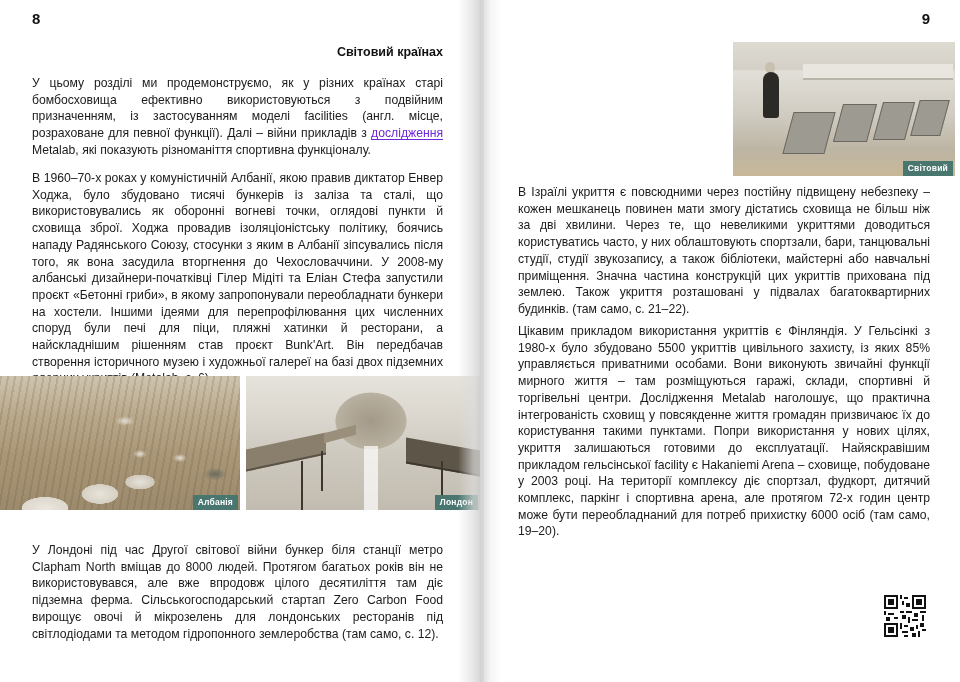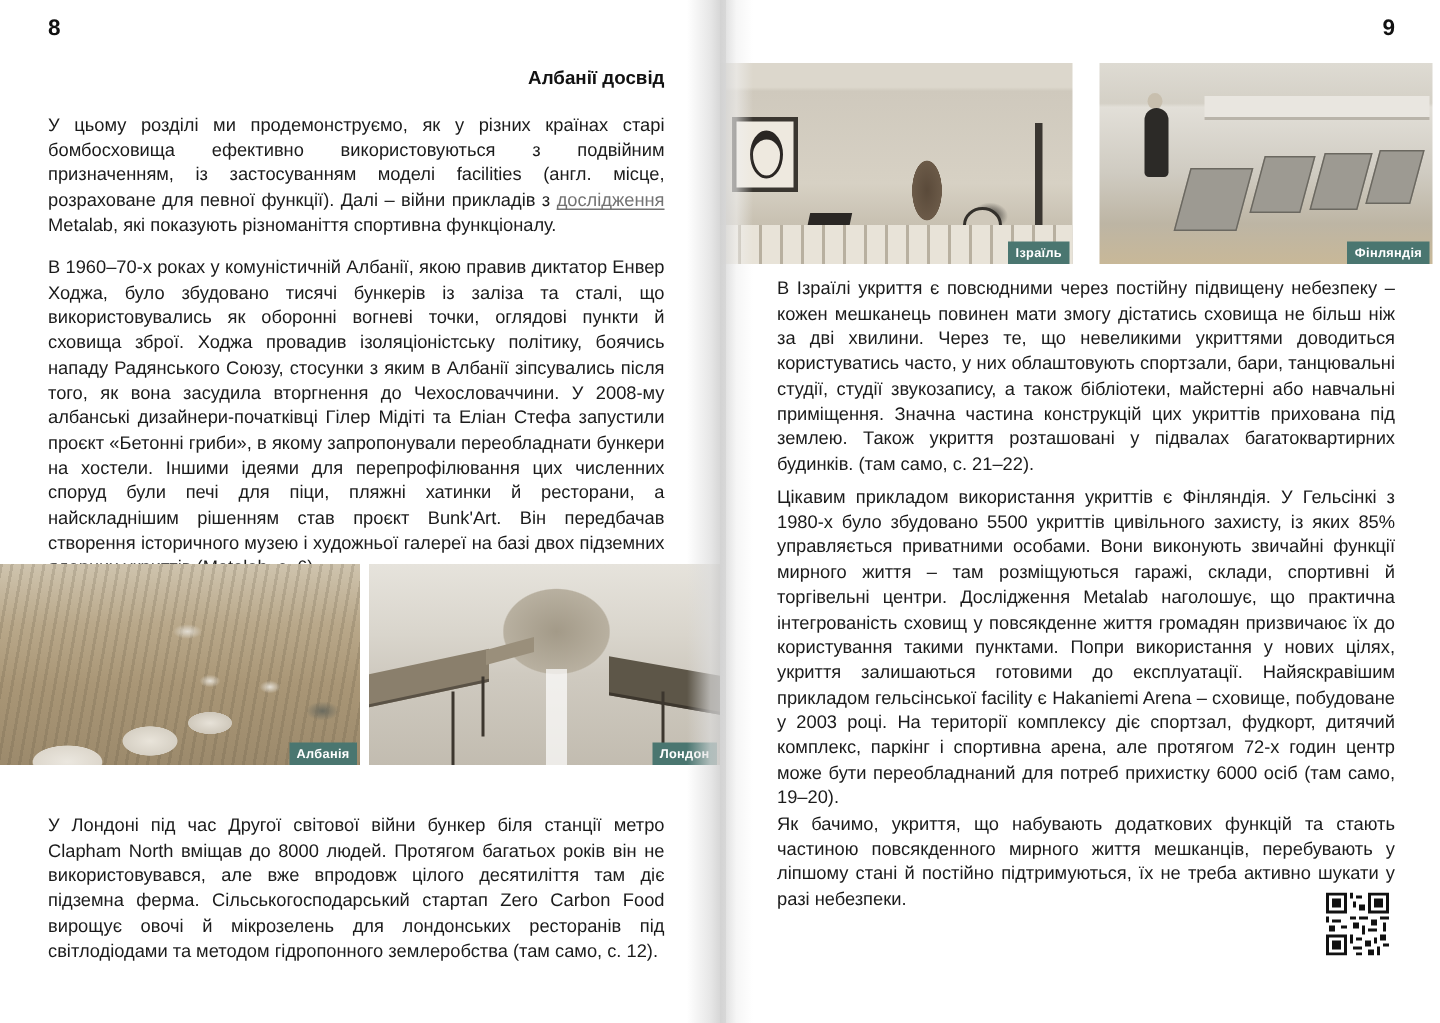--- a/index.html
+++ b/index.html
@@ -27,21 +27,21 @@
   .page.left .page-num { left: 32px; }
   .page.right .page-num { right: 30px; }
 
   .section-title {
     position: absolute; top: 45px; right: 37px; font-size: 12.5px; font-weight: bold; color: #111;
   }
   .para {
     position: absolute; font-size: 12.2px; line-height: 16.7px; text-align: justify; color: #1b1b1b;
   }
   .link {
-    color: #737373; text-decoration: underline; text-underline-offset: 2px;
+    color: #6d28d9; text-decoration: underline; text-underline-offset: 2px;
   }
 
   .photo {
     position: absolute; overflow: hidden;
   }
   .photo .tag {
     position: absolute; right: 2px; bottom: 0; background: #4a7670; color: #fff;
     font-size: 8.5px; font-weight: bold; padding: 2px 5px 3px 5px; letter-spacing: 0.2px;
   }
 
@@ -139,21 +139,21 @@
     position: absolute; left: 884px; top: 595px; width: 42px; height: 42px;
   }
 </style>
 </head>
 <body>
 
 <div class="spread">
 
   <div class="page left">
     <div class="page-num">8</div>
-    <div class="section-title">Албанії досвід</div>
+    <div class="section-title">Світовий країнах</div>
 
     <div class="para" style="left:32px; top:75px; width:411px;">
       <span>У цьому розділі ми продемонструємо, як у різних країнах старі бомбосховища ефективно використовуються з подвійним призначенням, із застосуванням моделі facilities (англ. місце, розраховане для певної функції). Далі – війни прикладів з </span><span class="link">дослідження</span><span> Metalab, які показують різноманіття спортивна функціоналу.</span>
     </div>
 
     <div class="para" style="left:32px; top:170px; width:411px;">В 1960–70-х роках у комуністичній Албанії, якою правив диктатор Енвер Ходжа, було збудовано тисячі бункерів із заліза та сталі, що використовувались як оборонні вогневі точки, оглядові пункти й сховища зброї. Ходжа провадив ізоляціоністську політику, боячись нападу Радянського Союзу, стосунки з яким в Албанії зіпсувались після того, як вона засудила вторгнення до Чехословаччини. У 2008-му албанські дизайнери-початківці Гілер Мідіті та Еліан Стефа запустили проєкт «Бетонні гриби», в якому запропонували переобладнати бункери на хостели. Іншими ідеями для перепрофілювання цих численних споруд були печі для піци, пляжні хатинки й ресторани, а найскладнішим рішенням став проєкт Bunk'Art. Він передбачав створення історичного музею і художньої галереї на базі двох підземних ядерних укриттів (Metalab, с. 6).</div>
 
     <div class="photo ph-albania">
       <span class="tag">Албанія</span>
     </div>
@@ -172,43 +172,32 @@
     <div class="para" style="left:32px; top:542px; width:411px;">У Лондоні під час Другої світової війни бункер біля станції метро Clapham North вміщав до 8000 людей. Протягом багатьох років він не використовувався, але вже впродовж цілого десятиліття там діє підземна ферма. Сільськогосподарський стартап Zero Carbon Food вирощує овочі й мікрозелень для лондонських ресторанів під світлодіодами та методом гідропонного землеробства (там само, с. 12).</div>
   </div>
 
   <div class="page right">
     <div class="page-num">9</div>
 
     <div class="para" style="left:38px; top:184px; width:412px;">В Ізраїлі укриття є повсюдними через постійну підвищену небезпеку – кожен мешканець повинен мати змогу дістатись сховища не більш ніж за дві хвилини. Через те, що невеликими укриттями доводиться користуватись часто, у них облаштовують спортзали, бари, танцювальні студії, студії звукозапису, а також бібліотеки, майстерні або навчальні приміщення. Значна частина конструкцій цих укриттів прихована під землею. Також укриття розташовані у підвалах багатоквартирних будинків. (там само, с. 21–22).</div>
 
     <div class="para" style="left:38px; top:323px; width:412px;">Цікавим прикладом використання укриттів є Фінляндія. У Гельсінкі з 1980-х було збудовано 5500 укриттів цивільного захисту, із яких 85% управляється приватними особами. Вони виконують звичайні функції мирного життя – там розміщуються гаражі, склади, спортивні й торгівельні центри. Дослідження Metalab наголошує, що практична інтегрованість сховищ у повсякденне життя громадян призвичаює їх до користування такими пунктами. Попри використання у нових цілях, укриття залишаються готовими до експлуатації. Найяскравішим прикладом гельсінської facility є Hakaniemi Arena – сховище, побудоване у 2003 році. На території комплексу діє спортзал, фудкорт, дитячий комплекс, паркінг і спортивна арена, але протягом 72-х годин центр може бути переобладнаний для потреб прихистку 6000 осіб (там само, 19–20).</div>
 
-    <div class="para" style="left:38px; top:541px; width:412px;">Як бачимо, укриття, що набувають додаткових функцій та стають частиною повсякденного мирного життя мешканців, перебувають у ліпшому стані й постійно підтримуються, їх не треба активно шукати у разі небезпеки.</div>
   </div>
 
-  <div class="photo ph-israel">
-    <div class="frame">
-        <div class="face"></div>
-      </div>
-    <div class="speaker"></div>
-    <div class="drum"></div>
-    <div class="pole"></div>
-    <div class="floor"></div>
-    <span class="tag">Ізраїль</span>
-  </div>
 
   <div class="photo ph-finland">
     <div class="duct"></div>
     <div class="head"></div>
     <div class="person"></div>
     <div class="machine" style="left:55px; top:70px; width:40px; height:40px; transform:skewX(-15deg);"></div>
     <div class="machine" style="left:105px; top:62px; width:32px; height:36px; transform:skewX(-15deg);"></div>
     <div class="machine" style="left:145px; top:60px; width:30px; height:36px; transform:skewX(-15deg);"></div>
     <div class="machine" style="left:182px; top:58px; width:28px; height:34px; transform:skewX(-15deg);"></div>
-    <span class="tag">Фінляндія</span>
+    <span class="tag">Світовий</span>
   </div>
 
   <svg class="qr" viewBox="0 0 21 21">
     <rect x="0" y="0" width="21" height="21" fill="#fff"></rect>
     <g fill="#111">
       <rect x="0" y="0" width="7" height="7"></rect>
         <rect x="1" y="1" width="5" height="5" fill="#fff"></rect>
         <rect x="2" y="2" width="3" height="3"></rect>
       <rect x="14" y="0" width="7" height="7"></rect>
         <rect x="15" y="1" width="5" height="5" fill="#fff"></rect>

